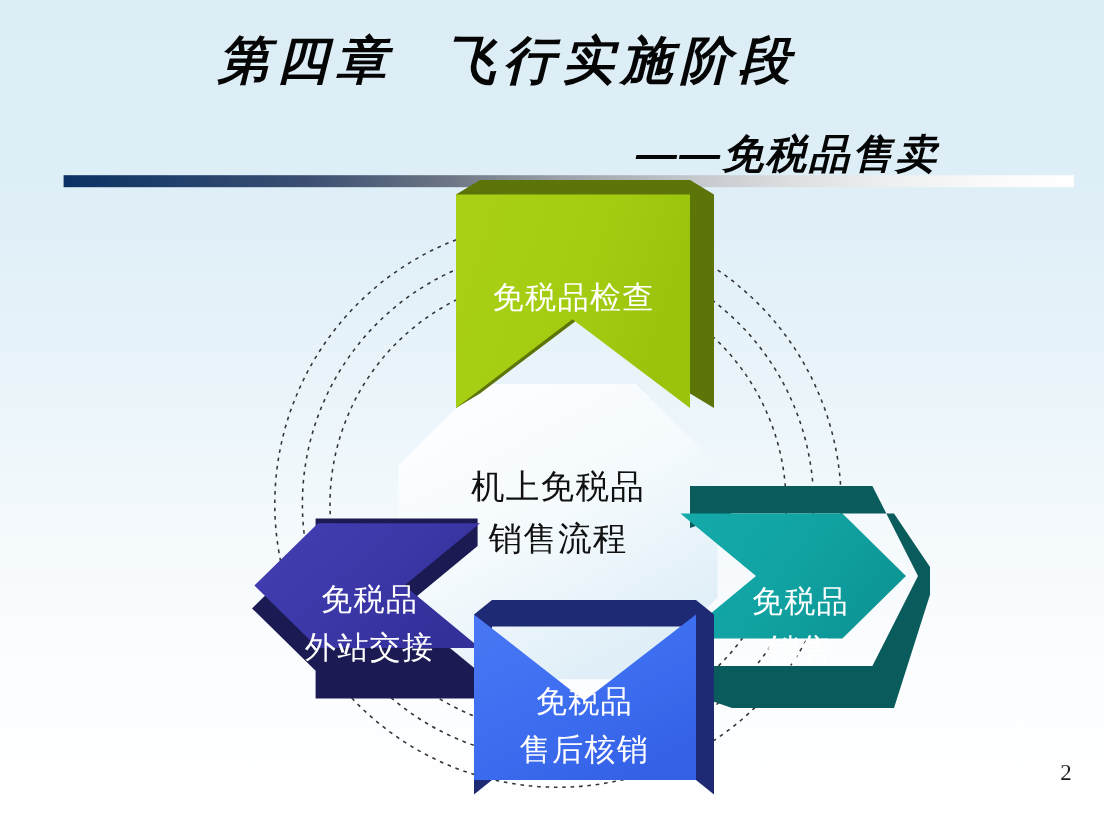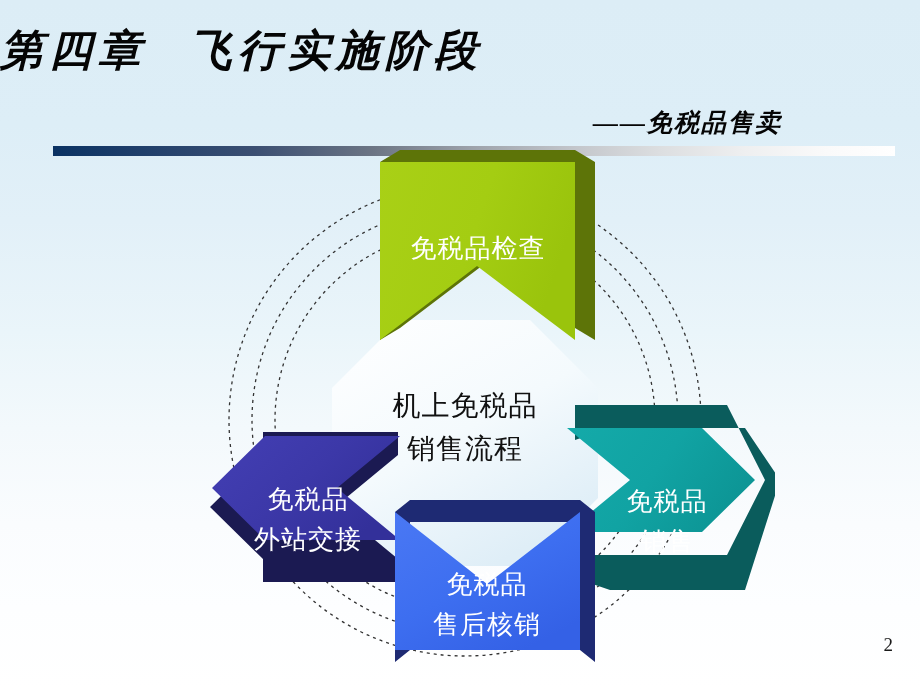--- a/index.html
+++ b/index.html
@@ -28,37 +28,38 @@
                 #ffffff 100%);
     overflow: hidden;
   }
 
   
   #title {
     position: absolute;
     left: 0;
     top: 22px;
     width: 846px;
+    text-align: center;
     font-family: "DejaVu Serif", "Liberation Serif", serif;
     font-weight: bold;
     font-style: italic;
     font-size: 43px;
     letter-spacing: 6px;
     color: #050505;
     white-space: pre;
   }
 
   #subtitle {
     position: absolute;
     right: 138px;
     top: 106px;
-    font-family: Liberation Serif, serif;
+    font-family: Liberation Sans, sans-serif;
     font-weight: bold;
     font-style: italic;
-    font-size: 25px;
+    font-size: 34px;
     letter-spacing: 2px;
     color: #050505;
     white-space: pre;
   }
 
   #divider {
     position: absolute;
     left: 53px;
     top: 146px;
     width: 842px;

